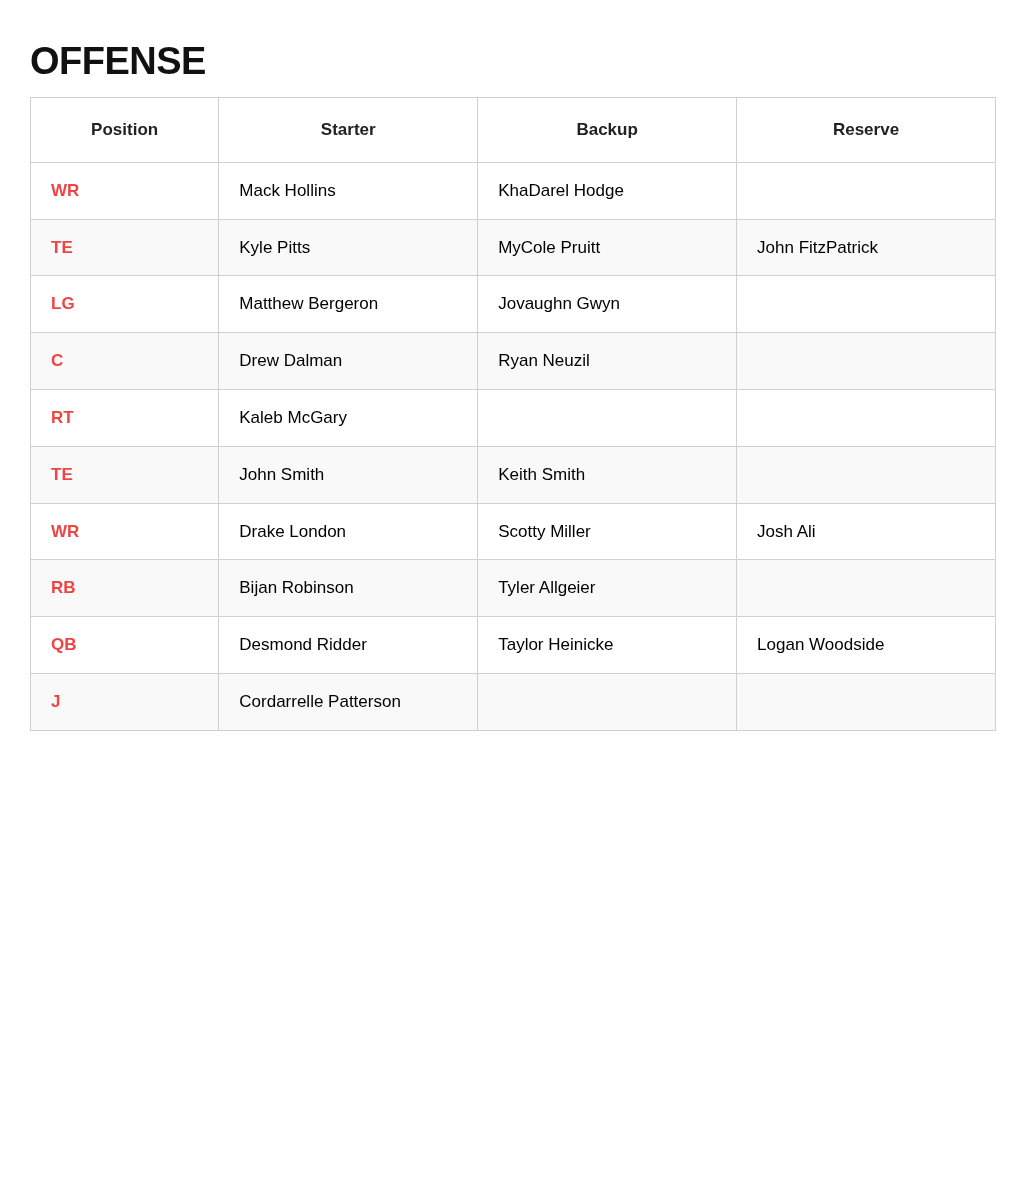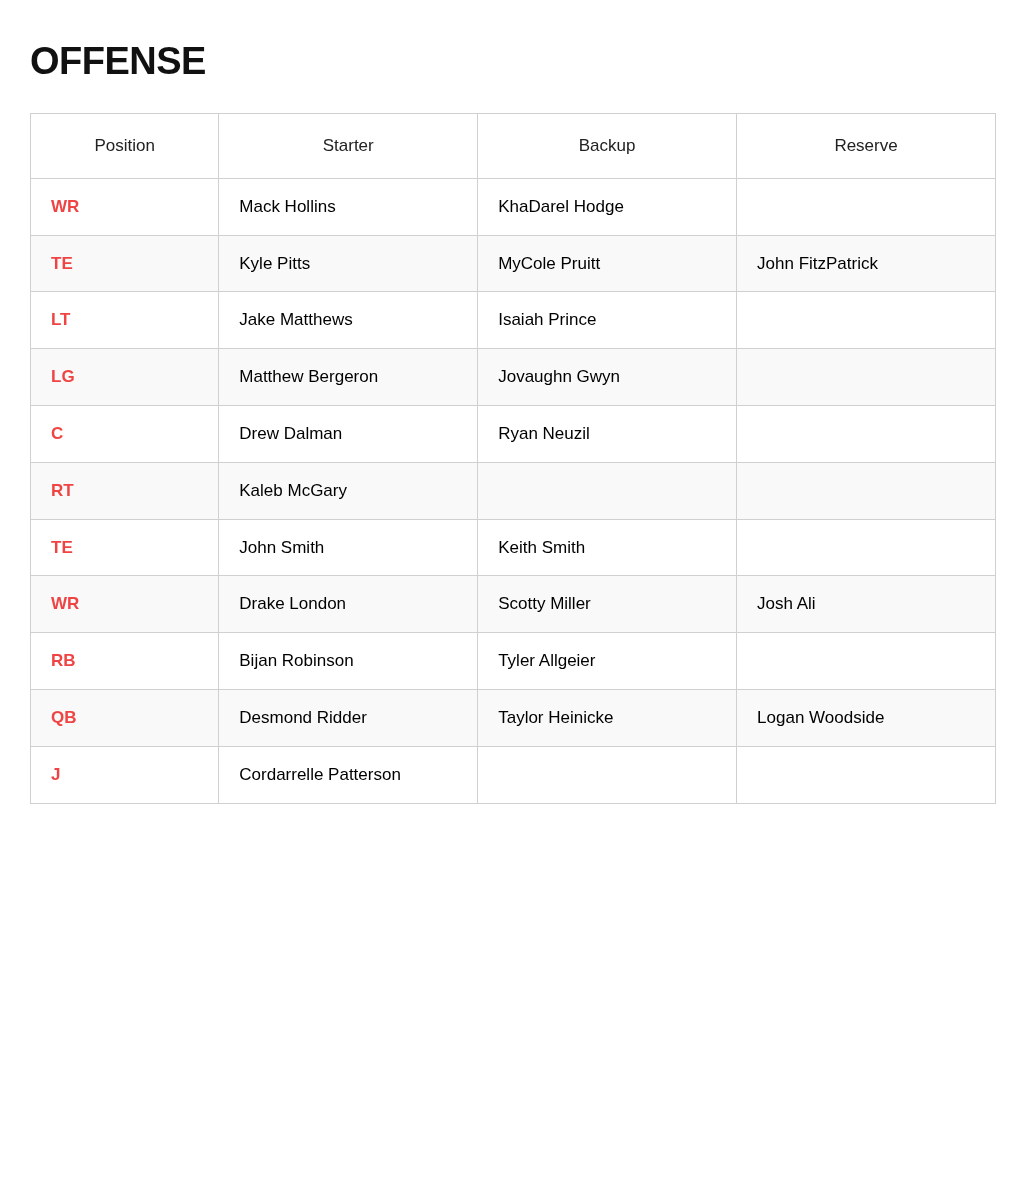--- a/index.html
+++ b/index.html
@@ -14,42 +14,42 @@
       color: #333333;
       padding: 40px 30px;
       width: 1026px;
       min-height: 1200px;
     }
 
     .page-title {
       font-size: 38px;
       font-weight: 800;
       color: #111111;
-      margin-bottom: 30px;
+      margin-bottom: 14px;
       letter-spacing: -0.5px;
     }
 
     .depth-chart-table {
       width: 100%;
       border-collapse: collapse;
       border: 1px solid #d0d0d0;
       margin-top: 10px;
     }
 
     .depth-chart-table th,
     .depth-chart-table td {
       border: 1px solid #d0d0d0;
       padding: 16px 20px;
       vertical-align: top;
       font-size: 17px;
       line-height: 1.4;
     }
 
     .depth-chart-table thead th {
-      font-weight: 400;
+      font-weight: 700;
       background: #ffffff;
       font-size: 17px;
       color: #222222;
       padding-top: 20px;
       padding-bottom: 20px;
     }
 
     .depth-chart-table tbody td {
       background: #ffffff;
       color: #000000;
@@ -93,26 +93,20 @@
         <td>KhaDarel Hodge</td>
         <td></td>
       </tr>
       <tr>
         <td class="position-cell">TE</td>
         <td>Kyle Pitts</td>
         <td>MyCole Pruitt</td>
         <td>John FitzPatrick</td>
       </tr>
       <tr>
-        <td class="position-cell">LT</td>
-        <td>Jake Matthews</td>
-        <td>Isaiah Prince</td>
-        <td></td>
-      </tr>
-      <tr>
         <td class="position-cell">LG</td>
         <td>Matthew Bergeron</td>
         <td>Jovaughn Gwyn</td>
         <td></td>
       </tr>
       <tr>
         <td class="position-cell">C</td>
         <td>Drew Dalman</td>
         <td>Ryan Neuzil</td>
         <td></td>

